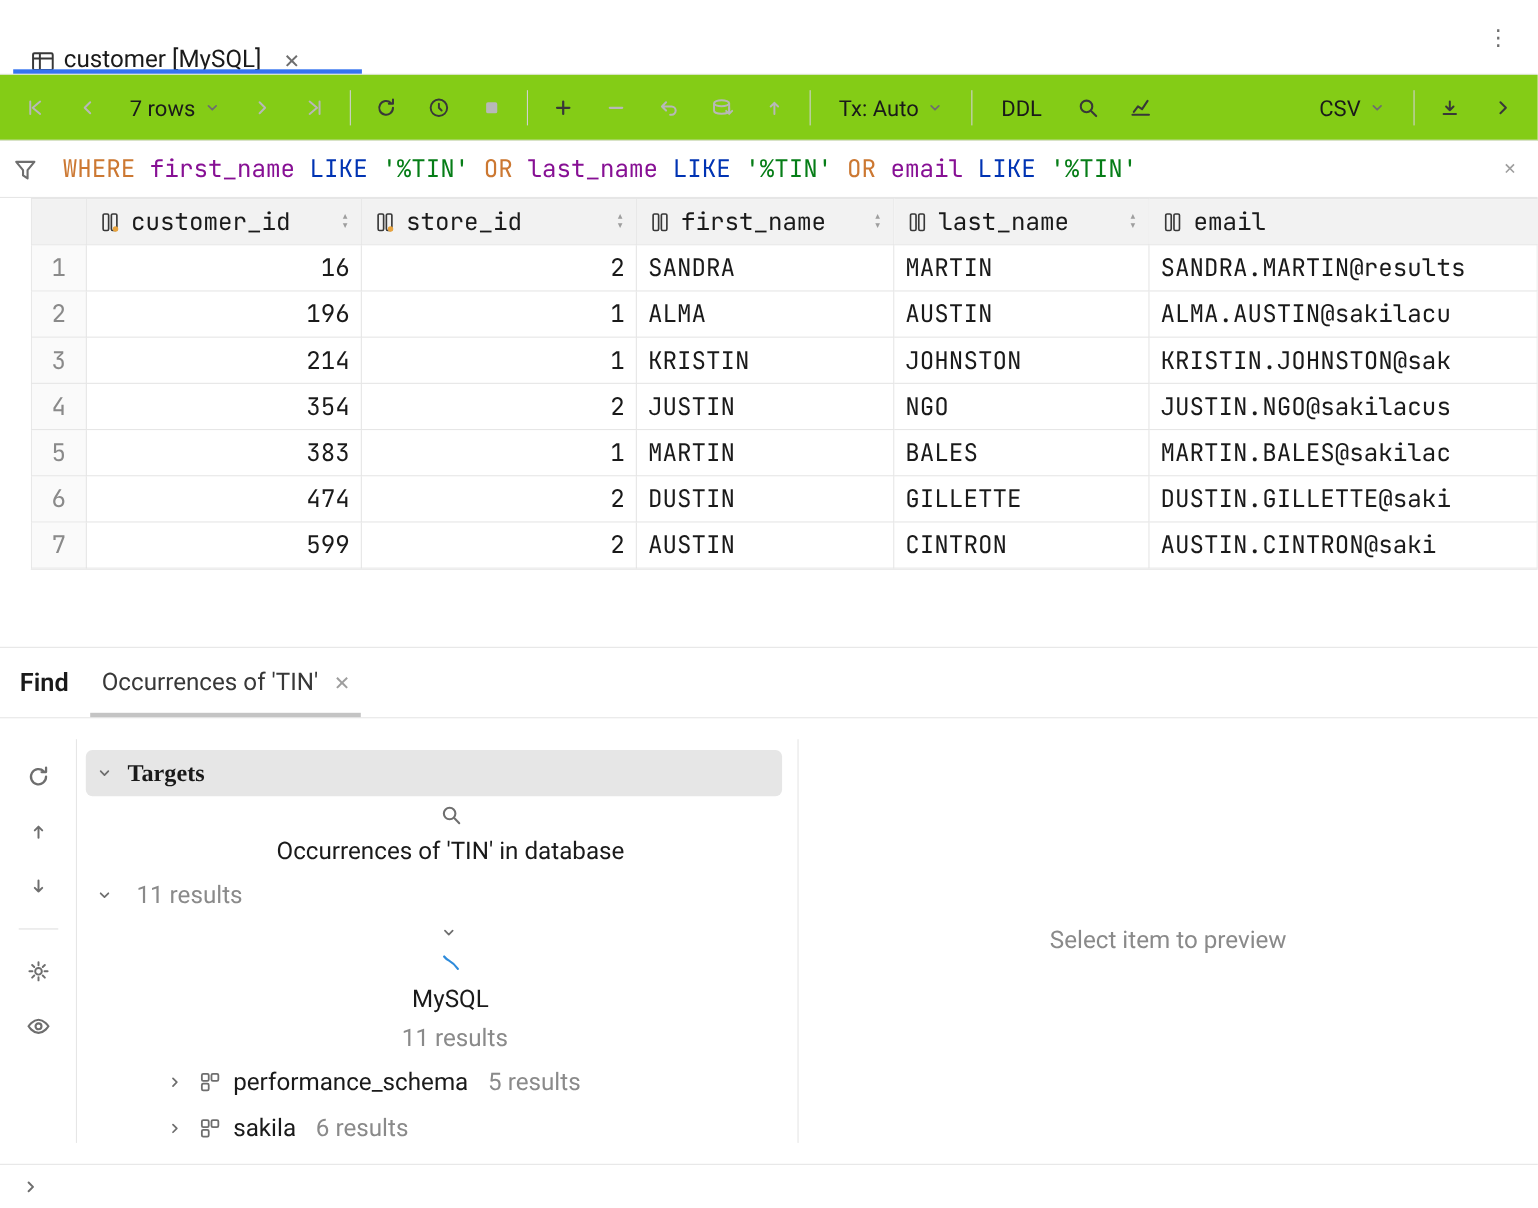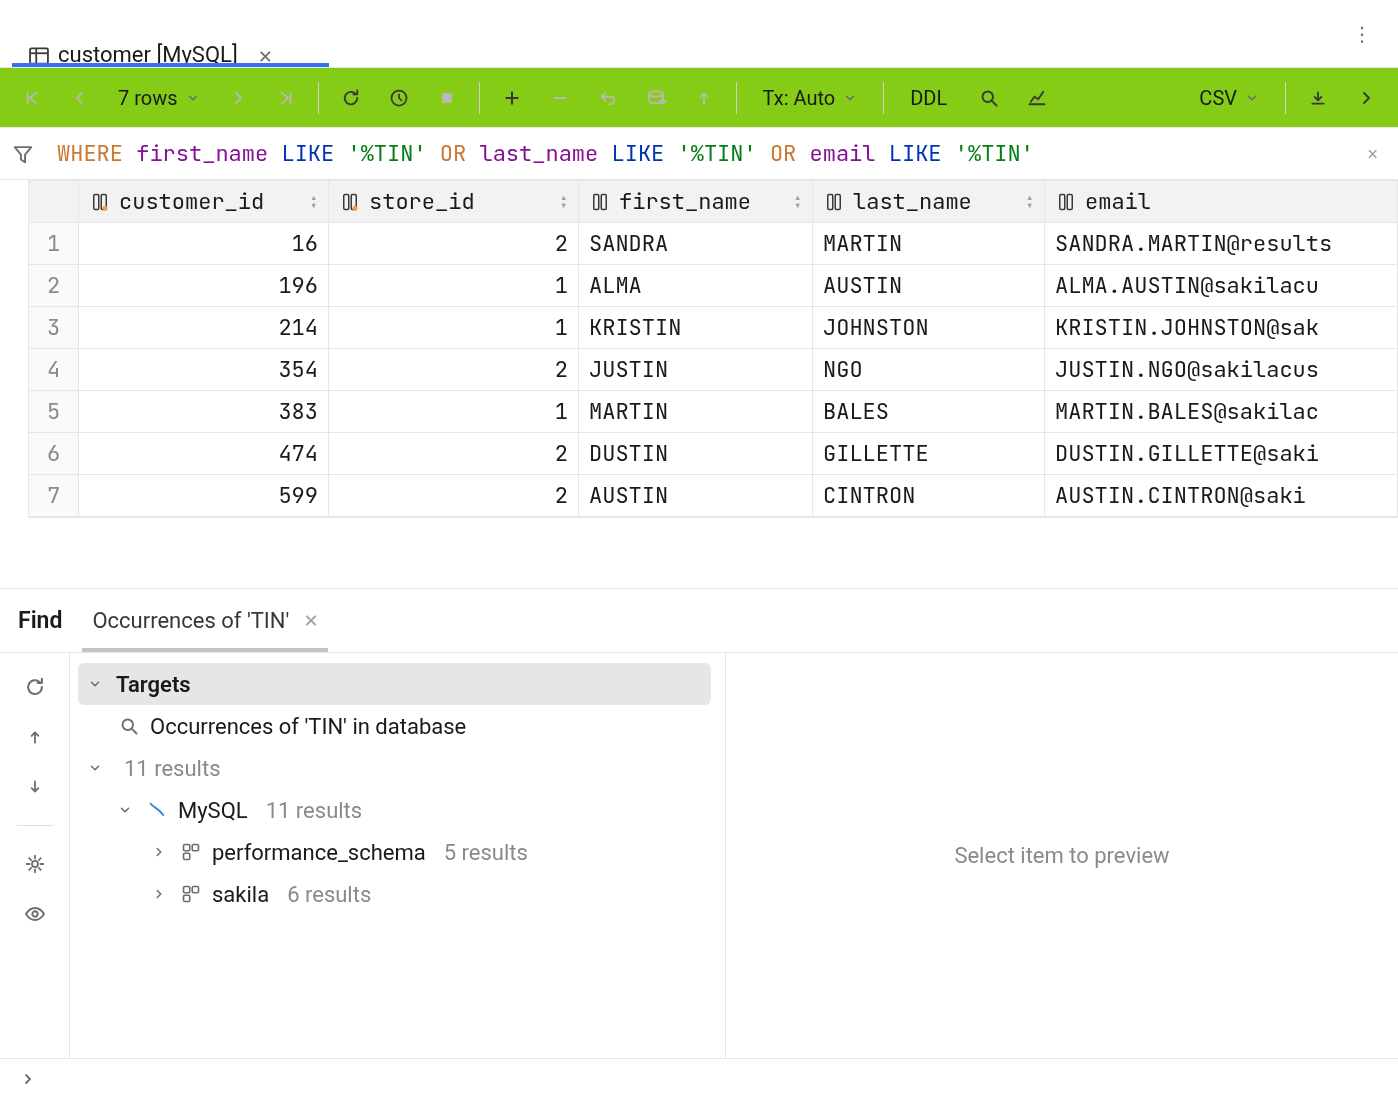--- a/index.html
+++ b/index.html
@@ -44,26 +44,26 @@
 .find-tab.active::after { content:""; position:absolute; left:-10px; right:-10px; bottom:0; height:4px; background:#c4c4c4; }
 .find-tab-close { color: #9e9e9e; font-size: 18px; cursor: pointer; }
 
 .find-body { flex: 1; display: flex; min-height: 0; }
 .find-sidebar { width: 70px; display: flex; flex-direction: column; align-items: center; gap: 18px; padding-top: 18px; border-right: 1px solid #e6e6e6; }
 .find-sidebar .sb-btn { width: 32px; height: 32px; display: flex; align-items: center; justify-content: center; color: #6e6e6e; cursor: pointer; }
 .find-sidebar .sb-sep { width: 36px; height: 1px; background: #e0e0e0; margin: 4px 0; }
 
 .find-tree { flex: 0 0 656px; overflow: auto; padding: 10px 14px 10px 8px; font-size: 22px; border-right: 1px solid #e6e6e6; }
 .tree-row { display: flex; align-items: center; gap: 10px; padding: 6px 10px; border-radius: 6px; min-height: 42px; }
-.tree-row.sel { background: #e6e6e6; }
+.tree-row.sel { background: #e6e6e6; font-family: Liberation Serif, serif; }
 .tree-row .chev { width: 18px; color: #6e6e6e; }
 .tree-row .lbl { }
 .tree-row .cnt { color: #8a8a8a; margin-left: 8px; }
 .tree-row.bold .lbl { font-weight: 600; }
-.indent-1 { padding-left: 40px; }
+.indent-1 { padding-left: 40px; flex-direction: column; }
 .indent-2 { padding-left: 74px; }
 .mini-icon { width: 22px; height: 22px; display: inline-flex; align-items: center; justify-content: center; }
 
 .find-preview { flex: 1; display: flex; align-items: center; justify-content: center; color: #8a8a8a; font-size: 22px; }
 
 .footer-chevron { height: 40px; display:flex; align-items:center; padding: 0 20px; border-top:1px solid #e6e6e6; }
 svg { display: block; }
 </style>
 </head>
 <body>
@@ -351,21 +351,21 @@
           <td>AUSTIN</td>
           <td>CINTRON</td>
           <td>AUSTIN.CINTRON@saki</td>
         </tr>
       </tbody>
 </table>
 </div>
 
 <div style="flex:1"></div>
 
-<div class="find-panel" style="flex:0 0 510px;">
+<div class="find-panel" style="flex:0 0 510px;gap:19px;">
   <div class="find-tabs">
     <span class="find-tab-main">Find</span>
     <div class="find-tab active">
       <span>Occurrences of 'TIN'</span>
       <span class="find-tab-close">✕</span>
     </div>
   </div>
   <div class="find-body">
     <div class="find-sidebar">
       <span class="sb-btn">

